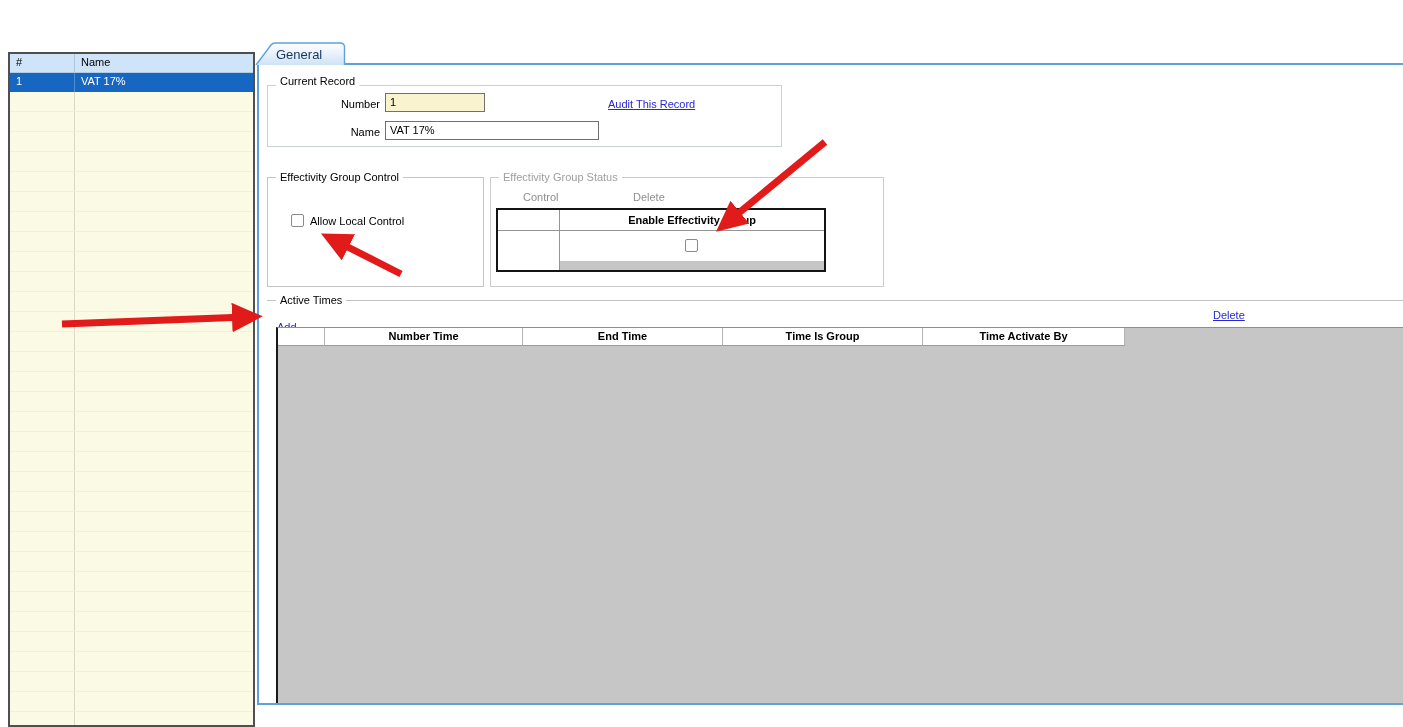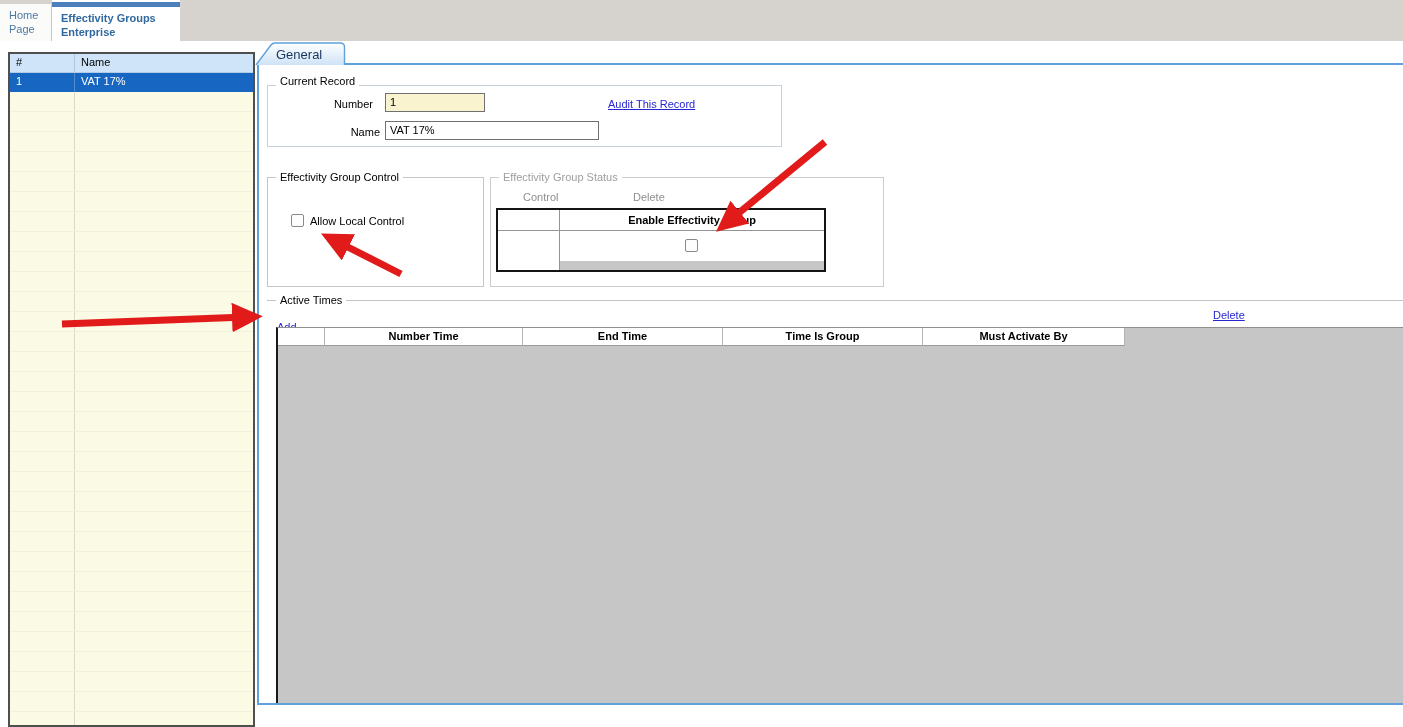--- a/index.html
+++ b/index.html
@@ -70,29 +70,20 @@
                      font-weight:bold; text-align:center; line-height:17px; }
 
   
   .arrow-overlay { position:absolute; left:0; top:0; width:1403px; height:727px; pointer-events:none; z-index:50; }
 </style>
 </head>
 <body>
 
 <div class="screen">
 
-  <div class="tabstrip">
-    <div class="tab-home">
-      <span>Home Page</span>
-    </div>
-    <div class="tab-active">
-      <div class="tab-accent"></div>
-      <span class="lbl">Effectivity Groups Enterprise</span>
-    </div>
-  </div>
 
   <div class="record-list">
     <div class="list-header">
       <div class="col-num">#</div>
       <div class="col-name">Name</div>
     </div>
     <div class="list-row">
       <div class="col-num">1</div>
       <div class="col-name">VAT 17%</div>
     </div>
@@ -236,21 +227,21 @@
         <stop offset="0" stop-color="#ffffff"></stop>
         <stop offset="1" stop-color="#cfe3f6"></stop>
       </linearGradient>
     </defs>
     <path d="M1,23 L16,3 Q17.5,1 20,1 L85,1 Q89.5,1 89.5,5 L89.5,23" fill="url(#tabgrad)" stroke="#5ea1dc" stroke-width="1.4"></path>
   </svg>
   <span class="page-tab-label">General</span>
 
   <div class="fieldset" style="left:267px; top:85px; width:515px; height:62px;"></div>
   <span class="fieldset-label" style="left:276px; top:75px;">Current Record</span>
-  <span class="flabel right" style="left:283px; top:98px; width:90px;">Number</span>
+  <span class="flabel right" style="left:290px; top:98px; width:90px;">Number</span>
   <div class="tbox yellow" style="left:385px; top:93px; width:100px; height:19px;">1</div>
   <span class="link" style="left:608px; top:98px;">Audit This Record</span>
   <span class="flabel right" style="left:290px; top:126px; width:90px;">Name</span>
   <div class="tbox" style="left:385px; top:121px; width:214px; height:19px;">VAT 17%</div>
 
   <div class="fieldset" style="left:267px; top:177px; width:217px; height:110px; border-color:#c6c6c6;"></div>
   <span class="fieldset-label" style="left:276px; top:171px;text-align:center;">Effectivity Group Control</span>
   <span class="checkbox" style="left:291px; top:214px;"></span>
   <span class="flabel" style="left:310px; top:215px;">Allow Local Control</span>
 
@@ -280,21 +271,21 @@
   <span class="fieldset-label" style="left:276px; top:294px;">Active Times</span>
   <span class="link" style="left:277px; top:321px;text-decoration:underline;">Add</span>
   <span class="link" style="left:1213px; top:309px;">Delete</span>
 
   <div class="at-gray"></div>
   <div class="at-header">
     <div class="cell" style="width:47px;"></div>
     <div class="cell" style="width:198px;">Number Time</div>
     <div class="cell" style="width:200px;">End Time</div>
     <div class="cell" style="width:200px;">Time Is Group</div>
-    <div class="cell" style="width:202px;">Must Activate By</div>
+    <div class="cell" style="width:202px;">Time Activate By</div>
   </div>
 
   <svg class="arrow-overlay">
     <defs>
       <marker id="ah" markerWidth="4.6" markerHeight="4.4" refX="2" refY="2.1" orient="auto">
         <path d="M0,0 L4.4,2.1 L0,4.2 z" fill="#e11a1a"></path>
       </marker>
     </defs>
     <line x1="62" y1="324" x2="246" y2="317" stroke="#e11a1a" stroke-width="7" marker-end="url(#ah)"></line>
     <line x1="401" y1="274" x2="336" y2="241" stroke="#e11a1a" stroke-width="7" marker-end="url(#ah)"></line>

